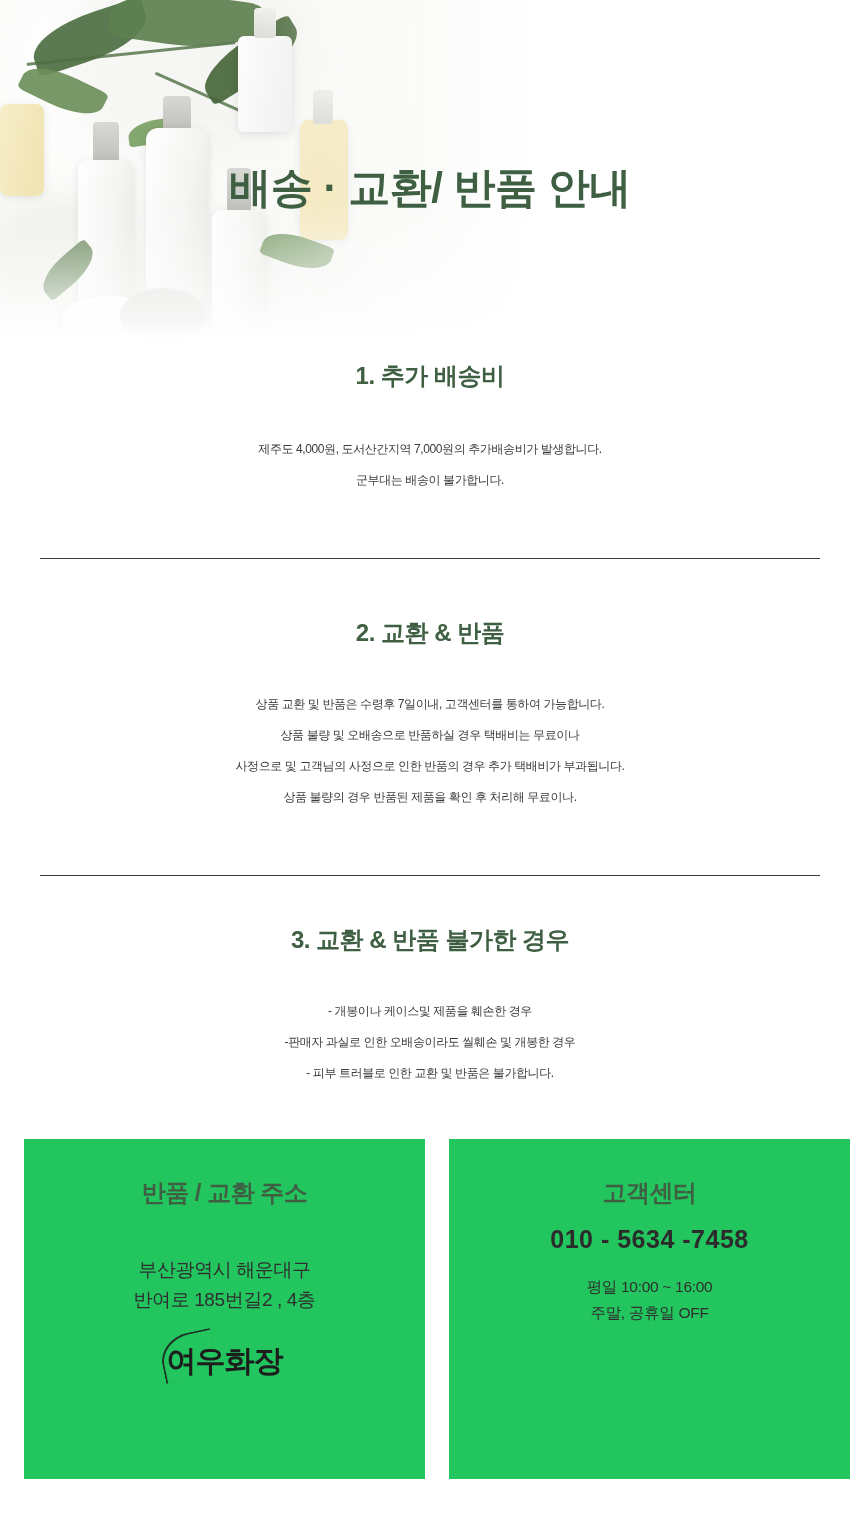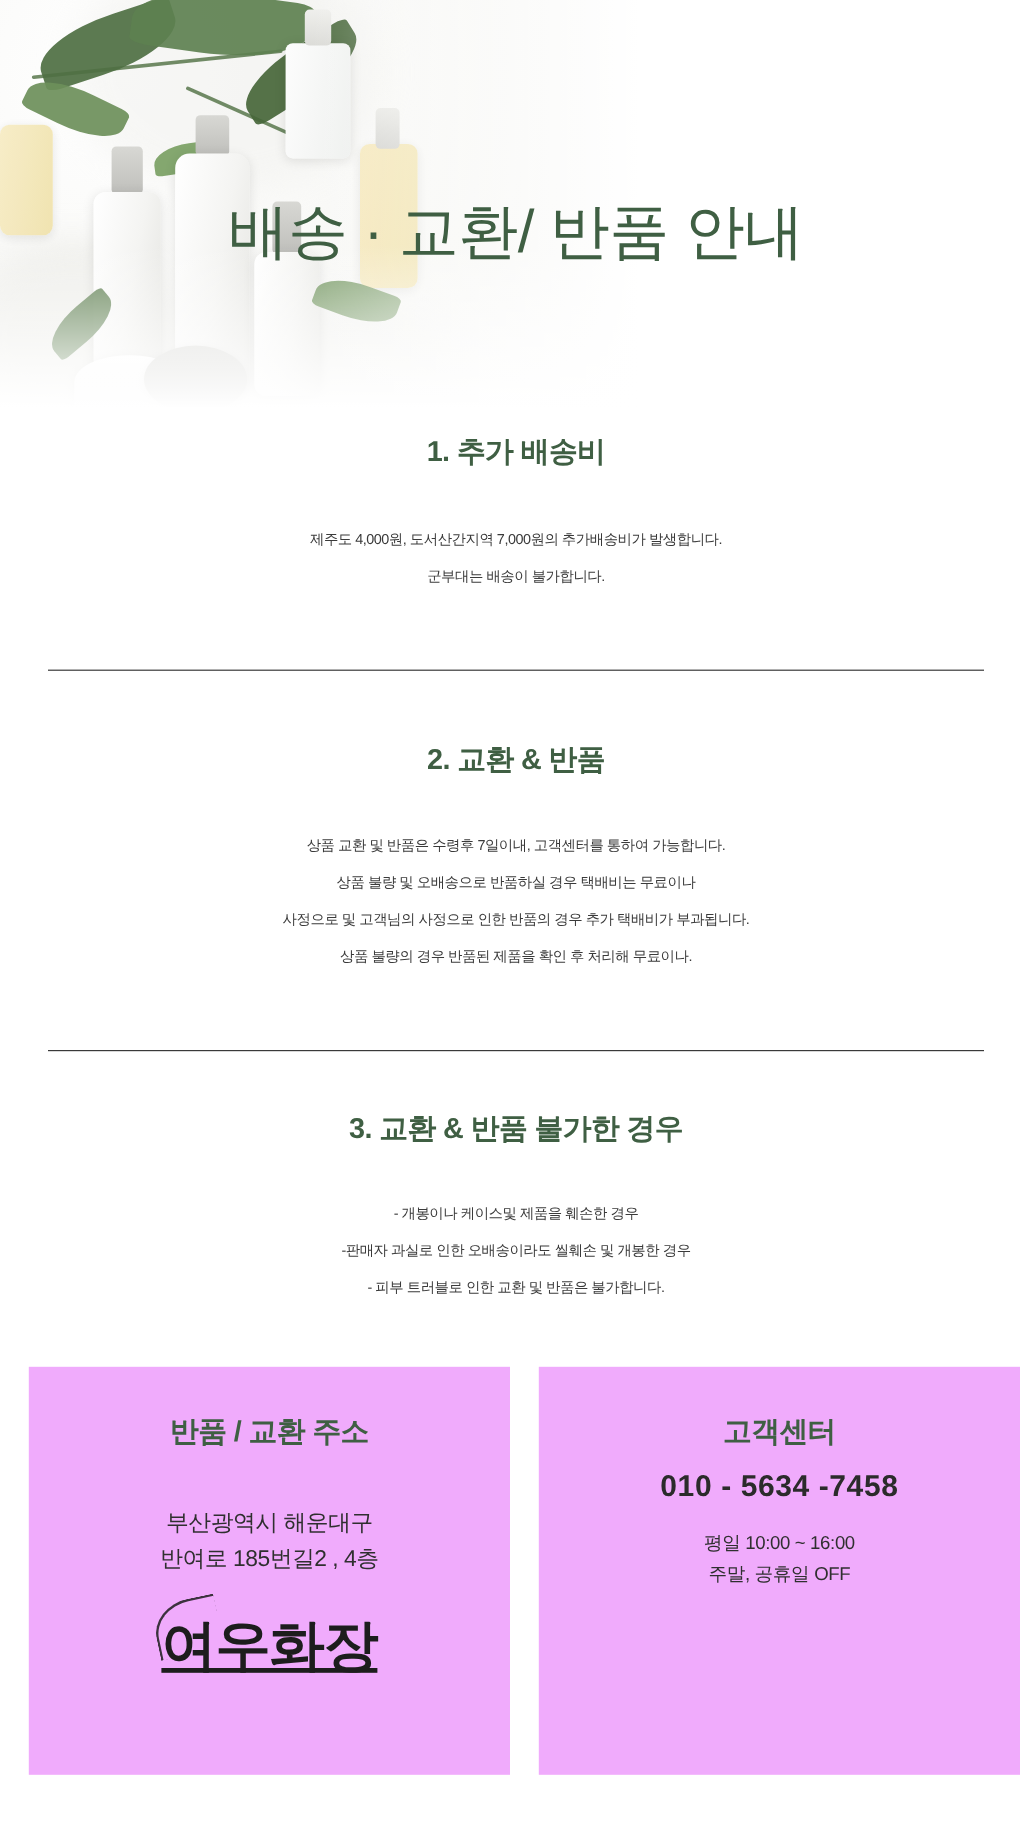--- a/index.html
+++ b/index.html
@@ -110,22 +110,22 @@
     background: linear-gradient(90deg, rgba(255,255,255,0) 30%, rgba(255,255,255,.55) 48%, #ffffff 62%),
                 linear-gradient(180deg, rgba(255,255,255,0) 60%, #ffffff 100%);
   }
 
   .hero-title {
     position: absolute;
     left: 0;
     right: 0;
     top: 160px;
     text-align: center;
-    font-size: 50px;
-    font-weight: normal;
+    font-size: 42px;
+    font-weight: bold;
     color: #3f5f43;
     letter-spacing: -0.5px;
     white-space: nowrap;
     box-sizing: border-box;
   }
 
   
   .section {
     text-align: center;
     padding: 0 40px;
@@ -165,21 +165,21 @@
 
   
   .boxes {
     display: flex;
     gap: 10px;
     margin-top: 50px;
     padding: 0 10px;
     box-sizing: border-box;
   }
   .info-box {
-    background: #f0abfc;
+    background: #22c55e;
     flex: 1;
     min-height: 340px;
     padding: 38px 16px 24px;
     box-sizing: border-box;
     text-align: center;
     margin-left: 14px;
   }
   .box-title {
     font-size: 24px;
     font-weight: bold;
@@ -208,28 +208,27 @@
     letter-spacing: -0.3px;
   }
   .box-note {
     margin-top: 26px;
     font-size: 15.5px;
     color: #2f2f2f;
     letter-spacing: -0.3px;
   }
   .brand-logo {
     margin-top: 26px;
-    font-size: 46px;
+    font-size: 30px;
     color: #1d1d1d;
     font-family: "DejaVu Serif", serif;
     font-weight: bold;
     letter-spacing: -1px;
     position: relative;
     display: inline-block;
-    text-decoration: underline;
   }
   .brand-logo .swoosh {
     position: absolute;
     left: -6px;
     top: -8px;
     width: 52px;
     height: 44px;
     border-left: 2px solid #1d1d1d;
     border-top: 2px solid #1d1d1d;
     border-radius: 60% 0 0 0;

